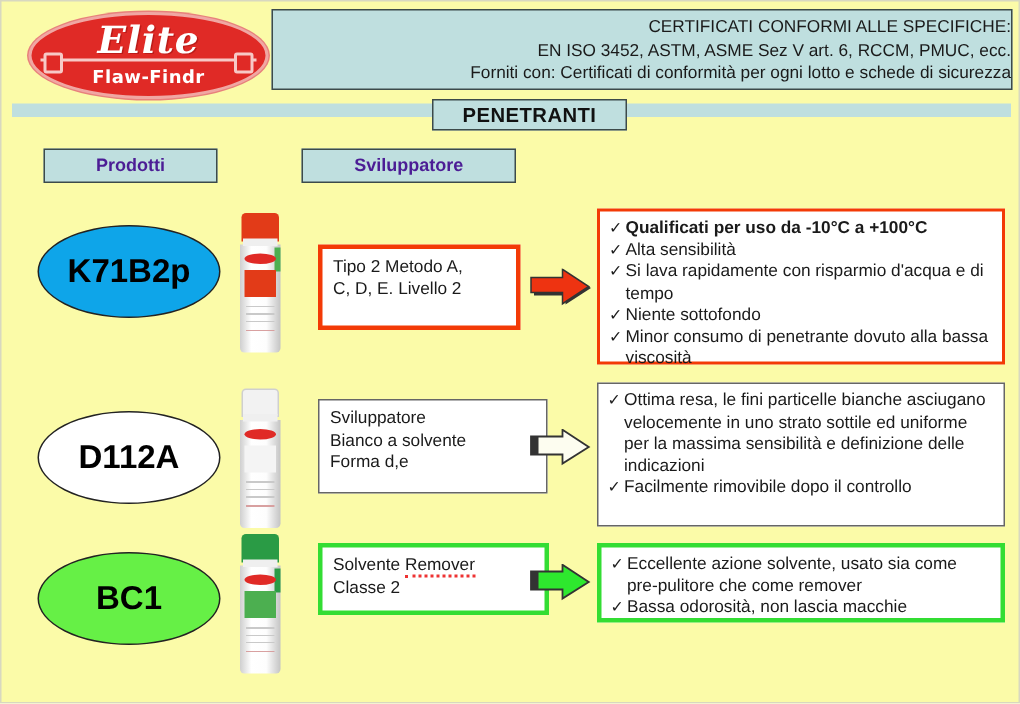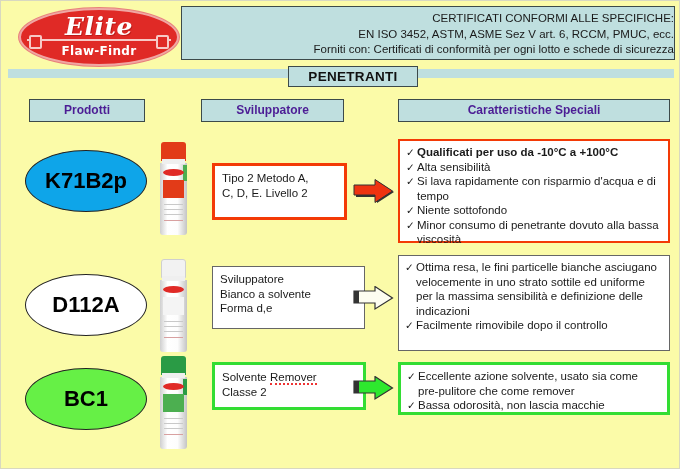--- a/index.html
+++ b/index.html
@@ -308,21 +308,20 @@
   <div class="cert-box">
     <div class="cert-line">CERTIFICATI CONFORMI ALLE SPECIFICHE:</div>
     <div class="cert-line">EN ISO 3452, ASTM, ASME Sez V art. 6, RCCM, PMUC, ecc.</div>
     <div class="cert-line">Forniti con: Certificati di conformità per ogni lotto e schede di sicurezza</div>
   </div>
 
   <div class="title-box">PENETRANTI</div>
 
   <div class="col-head c1">Prodotti</div>
   <div class="col-head c2">Sviluppatore</div>
-  <div class="col-head c3">Caratteristiche Speciali</div>
 
   <div class="oval r1">K71B2p</div>
   <div class="oval r2">D112A</div>
   <div class="oval r3">BC1</div>
 
   <div class="can r1">
     <div class="can-body"></div>
     <div class="can-cap" style="background:#e23b18"></div>
     <div class="can-neck"></div>
     <div class="can-stripe" style="background:#4caf50"></div>

